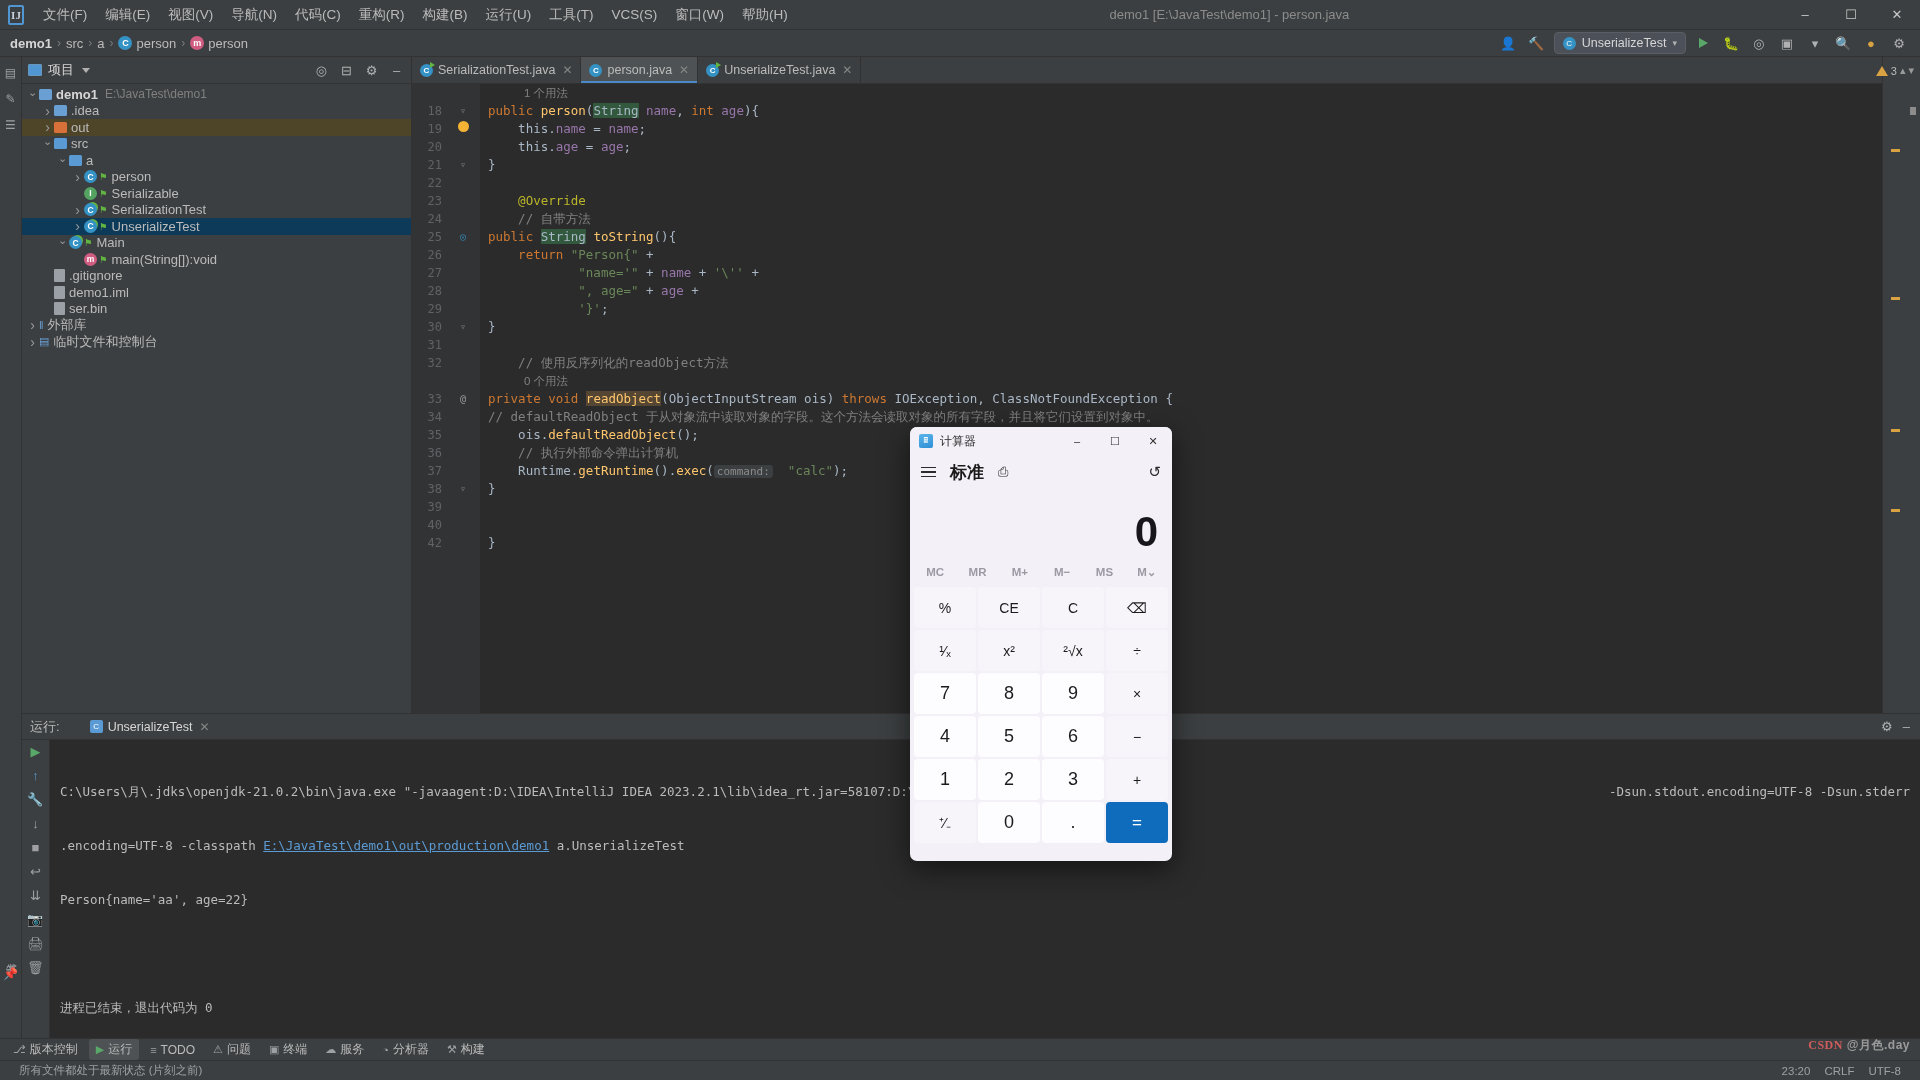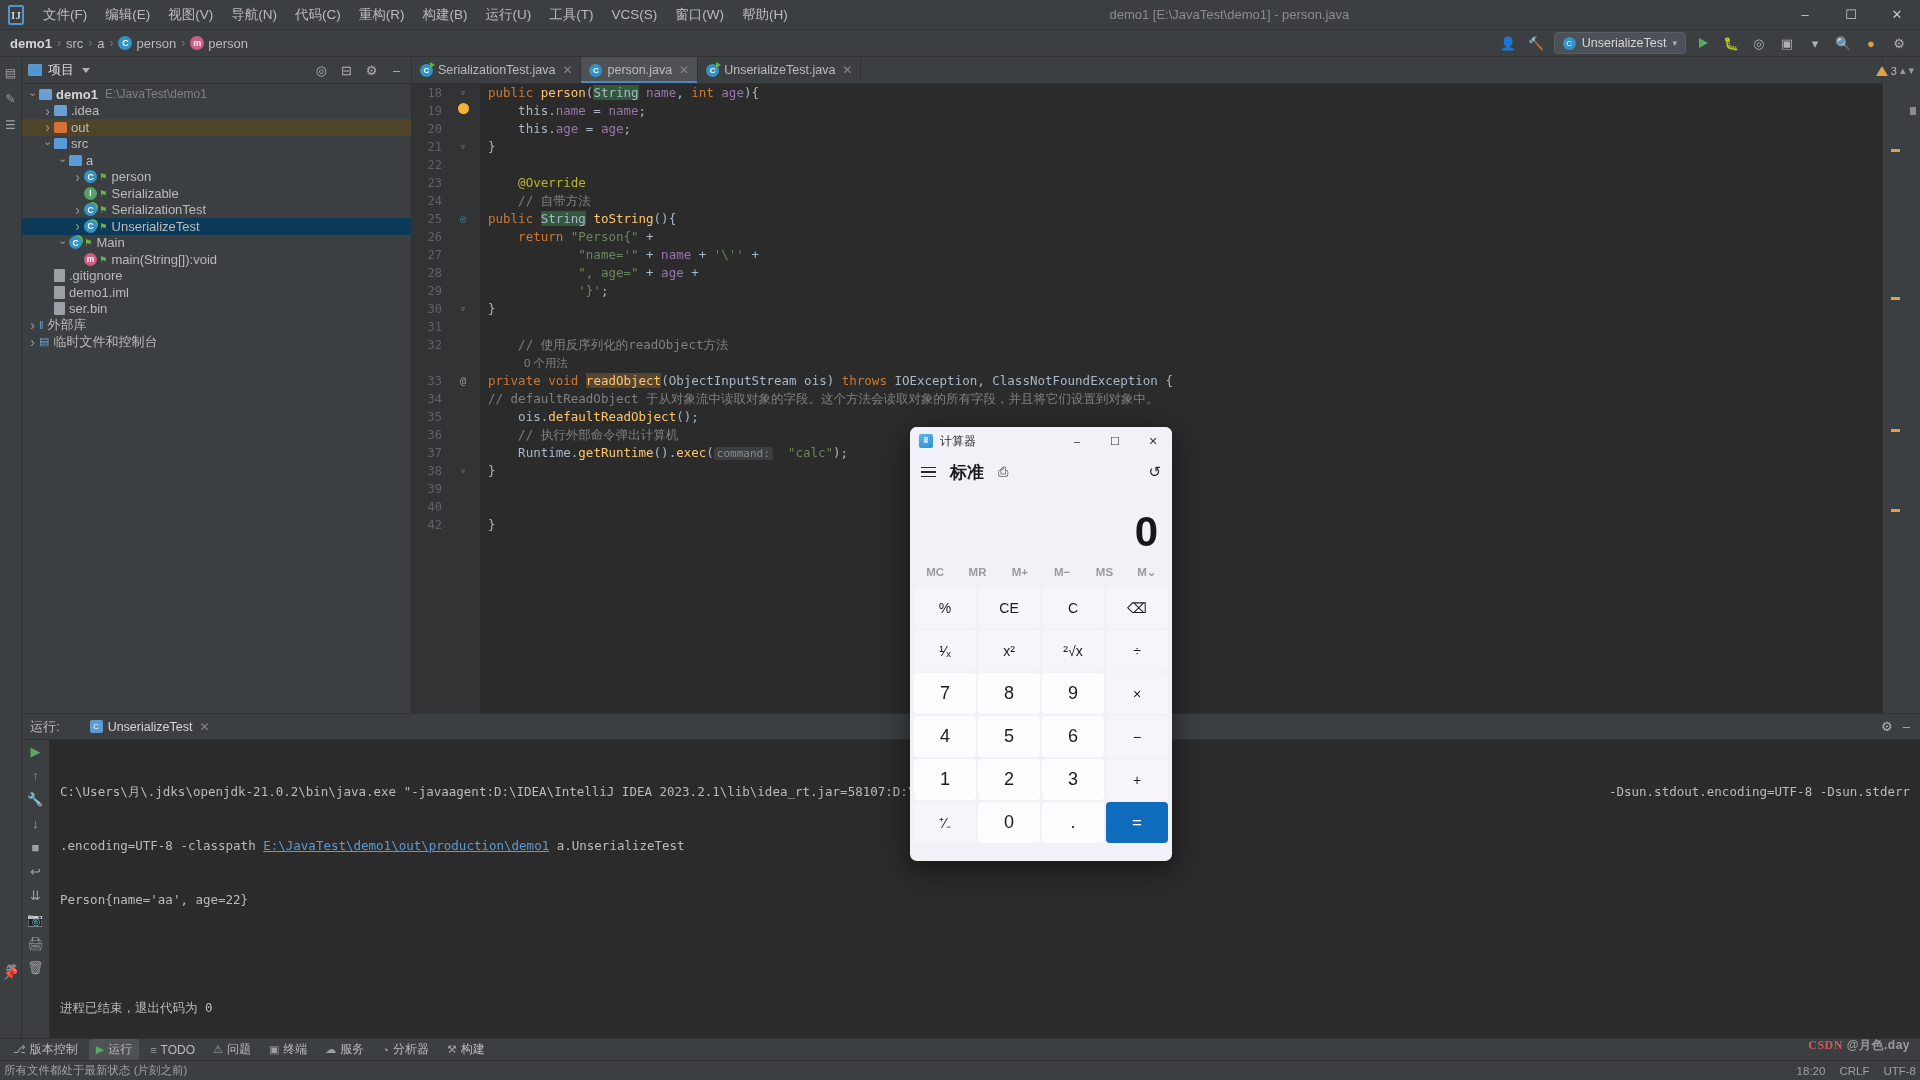--- a/index.html
+++ b/index.html
@@ -291,21 +291,21 @@
     display: flex; align-items: center; gap: 4px; font-size: 12px;
     color: #bbbbbb; padding: 2px 7px; border-radius: 3px;
   }
   .bb-item.active { background: #4e5254; }
   .bb-ico { font-size: 11px; color: #9ea0a3; }
   .bb-ico.green { color: #59a869; }
 
   .statusbar {
     position: absolute; left: 0; bottom: 0; width: 1920px; height: 20px;
     background: #3c3f41; display: flex; align-items: center;
-    border-top: 1px solid #323232; padding: 0 4px; font-size: 11.5px; color: #9ea0a3;
+    border-top: 1px solid #323232; padding: 0 19px; font-size: 11.5px; color: #9ea0a3;
   }
   .sb-right { margin-left: auto; display: flex; align-items: center; gap: 14px; }
 
   
   .calc {
     position: absolute; left: 910px; top: 427px; width: 262px; height: 434px;
     background: #f3f0f7; border-radius: 7px;
     box-shadow: 0 8px 28px rgba(0,0,0,0.55);
     overflow: hidden; font-family: "Liberation Sans", sans-serif;
   }
@@ -568,20 +568,21 @@
         </div>
         <div class="tab">
           <span class="tab-ico runnable">C</span>
           <span>UnserializeTest.java</span>
           <span class="tab-x">✕</span>
         </div>
       </div>
     <div class="code-wrap">
       <div class="gutter"></div>
       <div class="code-lines" id="codelines">
+          <div class="cline"><span class="lnum"></span><span class="lmark"></span><span class="ltext" style="padding-left: 44px;"><span class="hint">1 个用法</span></span></div>
           <div class="cline"><span class="lnum">18</span><span class="lmark"><span class="fold-mark">▿</span></span><span class="ltext"><span class="kw">public</span> <span class="mth">person</span>(<span class="cls hl-green">String</span> <span class="fld">name</span>, <span class="kw">int</span> <span class="fld">age</span>){</span></div>
           <div class="cline"><span class="lnum">19</span><span class="lmark"><span class="bulb"></span></span><span class="ltext">    this.<span class="fld">name</span> = <span class="fld">name</span>;</span></div>
           <div class="cline"><span class="lnum">20</span><span class="lmark"></span><span class="ltext">    this.<span class="fld">age</span> = <span class="fld">age</span>;</span></div>
           <div class="cline"><span class="lnum">21</span><span class="lmark"><span class="fold-mark">▿</span></span><span class="ltext">}</span></div>
           <div class="cline"><span class="lnum">22</span><span class="lmark"></span><span class="ltext"></span></div>
           <div class="cline"><span class="lnum">23</span><span class="lmark"></span><span class="ltext">    <span class="anno">@Override</span></span></div>
           <div class="cline"><span class="lnum">24</span><span class="lmark"></span><span class="ltext">    <span class="cmt">// 自带方法</span></span></div>
           <div class="cline"><span class="lnum">25</span><span class="lmark"><span style="color:#3592c4;">◎</span></span><span class="ltext"><span class="kw">public</span> <span class="cls hl-green">String</span> <span class="mth">toString</span>(){</span></div>
           <div class="cline"><span class="lnum">26</span><span class="lmark"></span><span class="ltext">    <span class="kw">return</span> <span class="str">"Person{"</span> +</span></div>
           <div class="cline"><span class="lnum">27</span><span class="lmark"></span><span class="ltext">            <span class="str">"name='"</span> + <span class="fld">name</span> + <span class="str">'\''</span> +</span></div>
@@ -685,21 +686,21 @@
       </div>
       <div class="bb-item">
         <span class="bb-ico">⚒</span>
         <span>构建</span>
       </div>
     </div>
 
   <div class="statusbar">
     <span>所有文件都处于最新状态 (片刻之前)</span>
     <span class="sb-right">
-      <span>18:20</span>
+      <span>23:20</span>
       <span>CRLF</span>
       <span>UTF-8</span>
     </span>
   </div>
 
   <div class="watermark">
     <span class="wm-red">CSDN</span>
     <span>@月色.day</span>
   </div>
 

